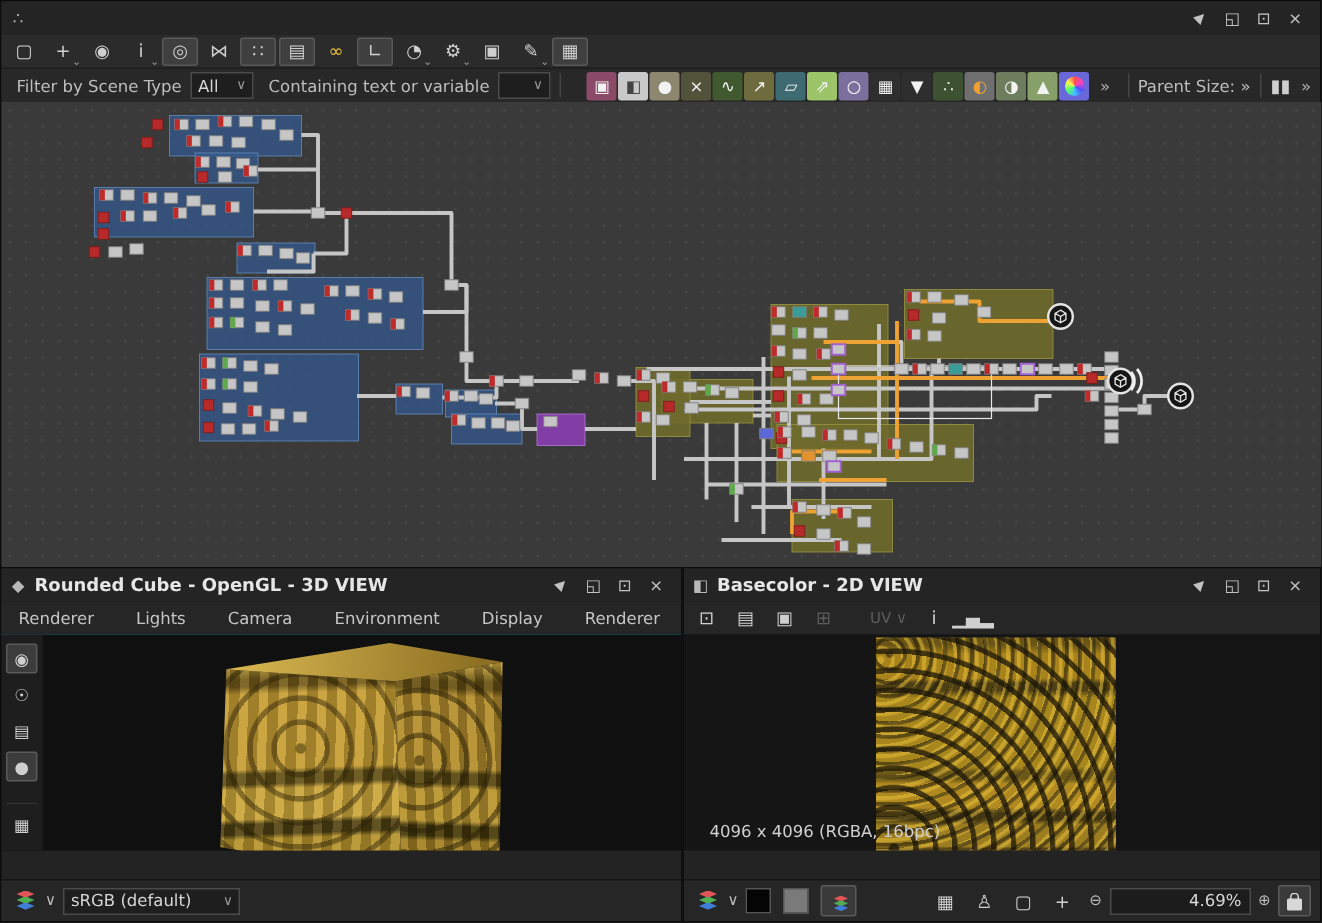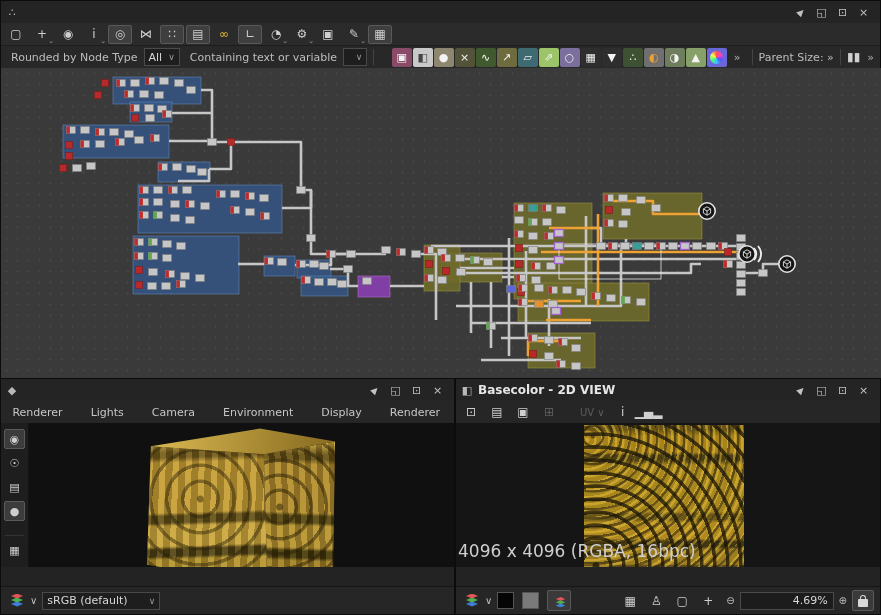--- a/index.html
+++ b/index.html
@@ -65,21 +65,21 @@
       linear-gradient(182deg,#c7a53d 10%,#634d14 17% 20%,#b28c2d 23% 52%,#52420f 54% 58%,#b6922f 60% 73%,#423509 75% 79%,#a07f24 81% 100%);}
   
   #toolbar2d{position:absolute;left:0;top:22px;right:0;height:22px;background:#262626;display:flex;align-items:center;border-bottom:1px solid #161616;padding-left:2px;}
   #viewport2d{position:absolute;left:0;top:44px;width:424px;height:144px;background:#151515;overflow:hidden;}
   #tex2d{position:absolute;left:128px;top:2px;width:160px;height:160px;
     background:
       repeating-radial-gradient(circle at 12px 88%,rgba(25,20,8,.75) 0 3px,transparent 4px 13px),
       repeating-radial-gradient(circle at 9px 11px,rgba(30,25,10,.55) 0 2px,transparent 3px 9px),
       repeating-radial-gradient(circle at 3px 15px,rgba(235,195,60,.5) 0 2px,transparent 3px 7px),
       linear-gradient(180deg,#6a5516 0 3%,#a8831c 7% 17%,#4e4014 19% 22%,#a8861e 25% 54%,#6b5717 56% 59%,#b08a20 61% 71%,#443813 73% 76%,#9c7d1f 78% 87%,#55451a 88% 100%);}
-  #size2d{position:absolute;left:2px;bottom:6px;color:#cfcfcf;font-size:17px;}
+  #size2d{position:absolute;left:17px;bottom:6px;color:#cfcfcf;font-size:11px;}
   .zoomfield{width:82px;height:16px;background:#1c1c1c;border:1px solid #4a4a4a;color:#d8d8d8;text-align:right;padding:0 5px;font-size:11px;line-height:16px;}
   .mini{color:#bdbdbd;font-size:10px;margin:0 5px;}
   .g2{display:flex;align-items:center;}
 </style>
 </head>
 <body>
 
 <div id="app">
 
   <div class="panel" id="graph-panel">
@@ -111,21 +111,21 @@
         <span class="tbtn active">▤</span>
         <span class="tbtn" style="color: rgb(232, 185, 60);">∞</span>
         <span class="tbtn active">∟</span>
         <span class="tbtn">◔<span class="caret">⌄</span></span>
         <span class="tbtn">⚙<span class="caret">⌄</span></span>
         <span class="tbtn">▣</span>
         <span class="tbtn">✎<span class="caret">⌄</span></span>
         <span class="tbtn active">▦</span>
       </div>
     <div id="filter-row">
-      <span class="flabel">Rounded by Node Type</span>
+      <span class="flabel">Filter by Scene Type</span>
       <span class="fselect" style="width:86px">
         <span>All</span>
           <span class="chev">∨</span>
       </span>
       <span class="flabel">Containing text or variable</span>
       <span class="fselect" style="width:66px">
         <span></span>
           <span class="chev">∨</span>
       </span>
       <span class="sep"></span>
@@ -811,20 +811,21 @@
           <g>
             <circle cx="786" cy="196" r="8.2" fill="#151515" stroke="#e4e4e4" stroke-width="1.6"></circle>
             <path d="M786,191.8 L789.6,193.9 L789.6,198.1 L786,200.2 L782.4,198.1 L782.4,193.9 Z M786,196 L786,200.2 M786,196 L789.6,193.9 M786,196 L782.4,193.9" fill="none" stroke="#e4e4e4" stroke-width="0.9"></path>
           </g>
         </svg></div>
   </div>
 
   <div class="panel" id="view3d">
     <div class="titlebar">
       <span class="ticon">◆</span>
+      <span class="ttext">Rounded Cube - OpenGL - 3D VIEW</span>
       <span class="wincons">
           <span class="wbtn">
             <span class="rot45">▶</span>
           </span>
           <span class="wbtn">
             <span>◱</span>
           </span>
           <span class="wbtn">
             <span>⊡</span>
           </span>

